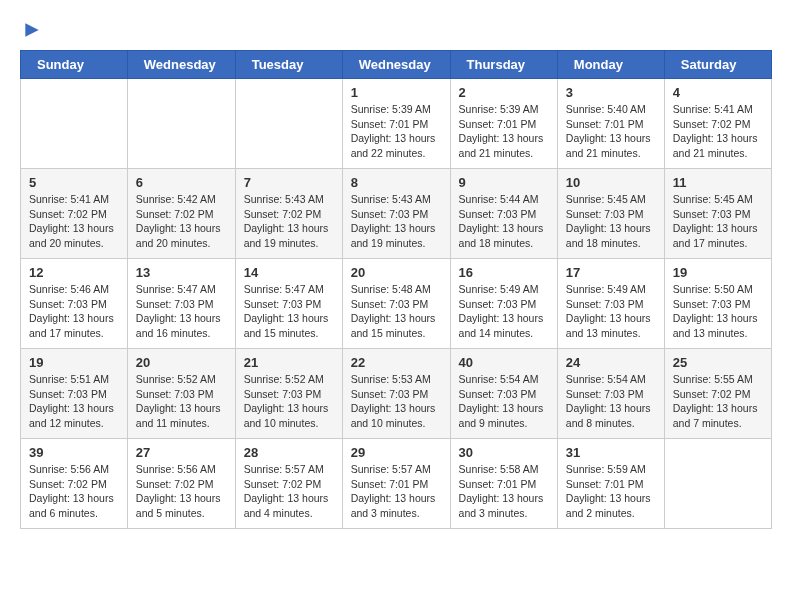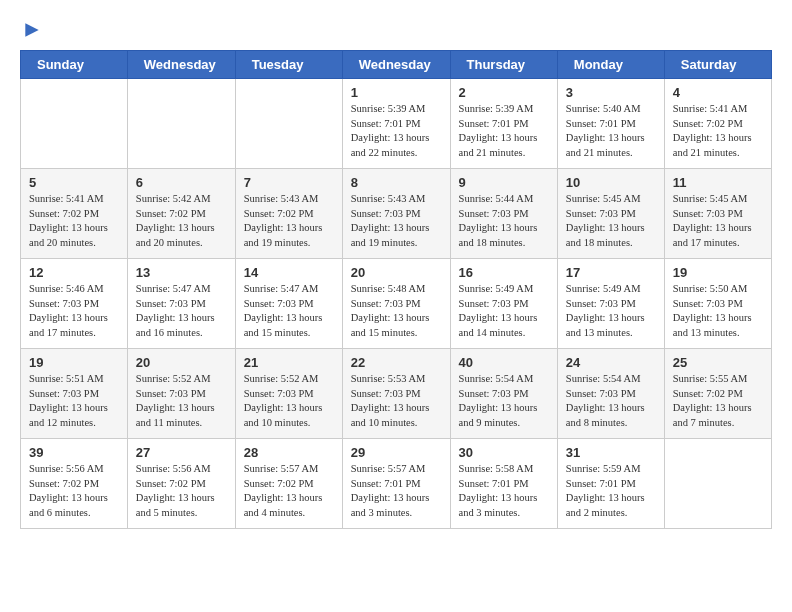--- a/index.html
+++ b/index.html
@@ -76,21 +76,20 @@
     .day-number {
       font-size: 13px;
       font-weight: bold;
       display: block;
       margin-bottom: 2px;
     }
     .day-info {
       font-size: 10.5px;
       line-height: 1.4;
       color: #333;
-      font-family: Liberation Serif, serif;
     }
     .empty-cell {
       background: #fff !important;
     }
   </style>
 </head>
 <body>
 
 <div class="header">
   <div class="logo">

